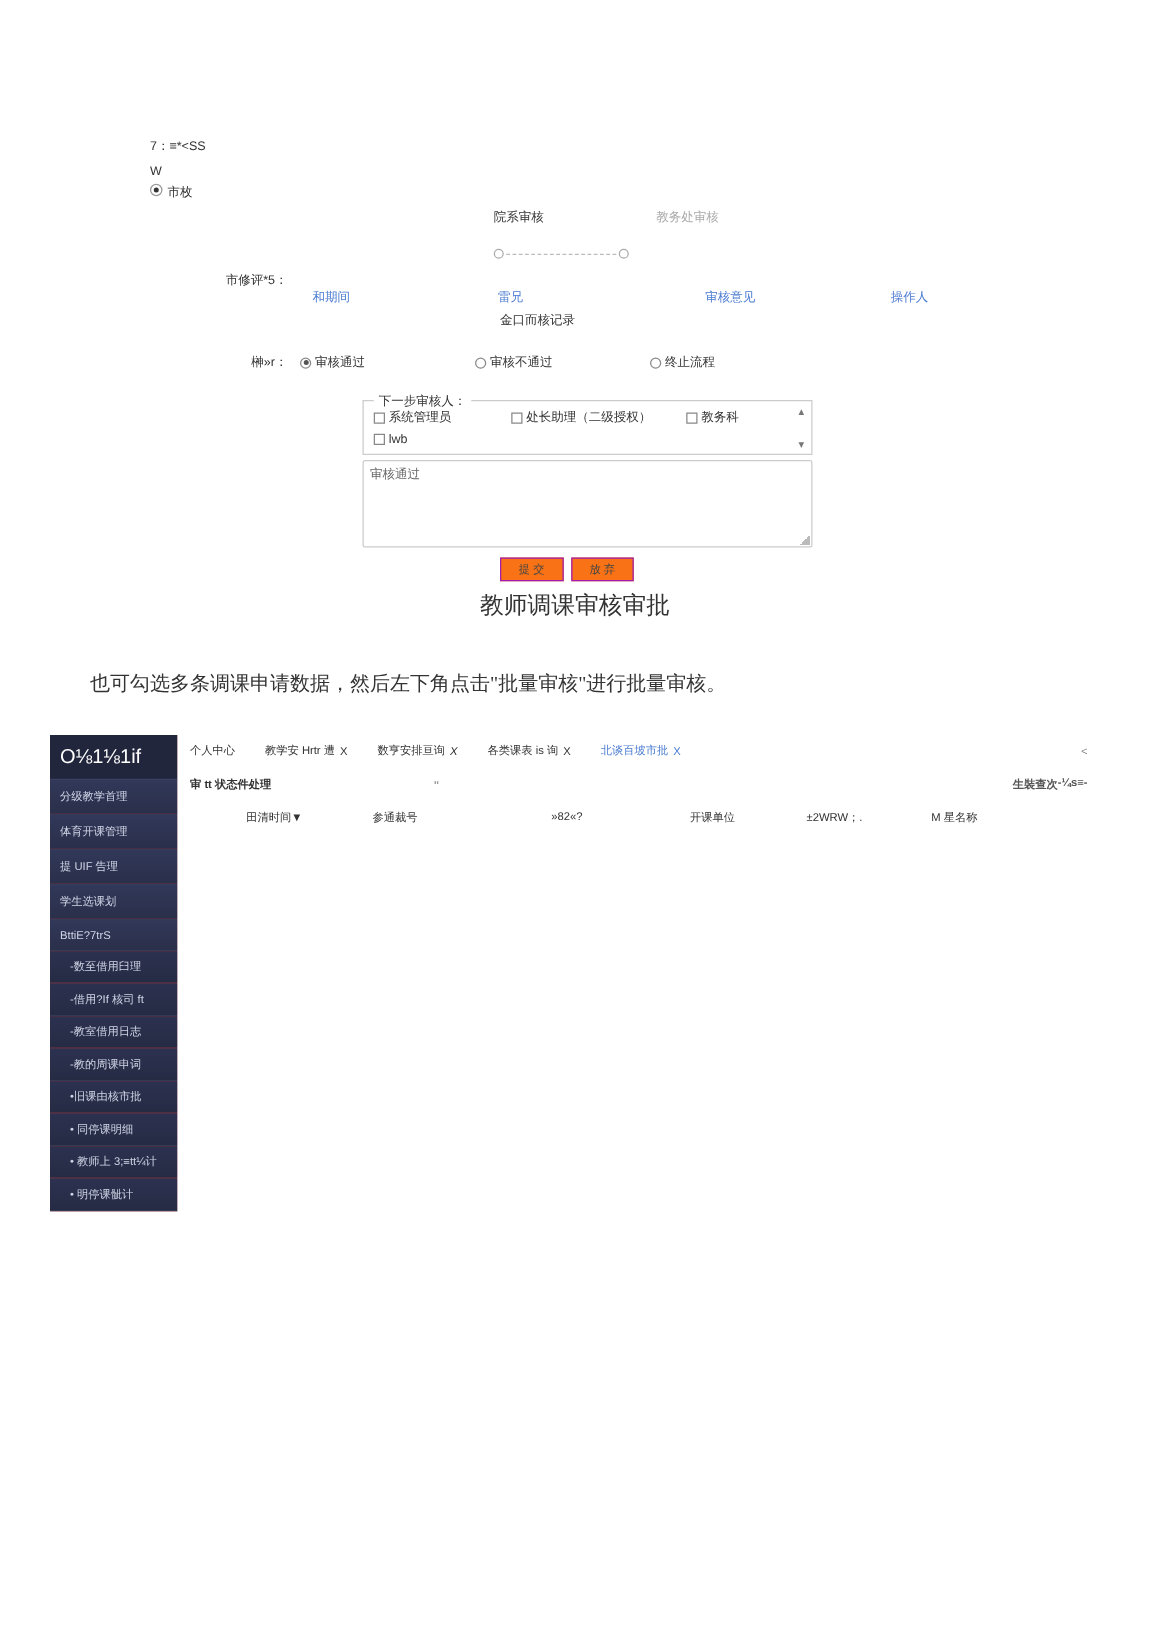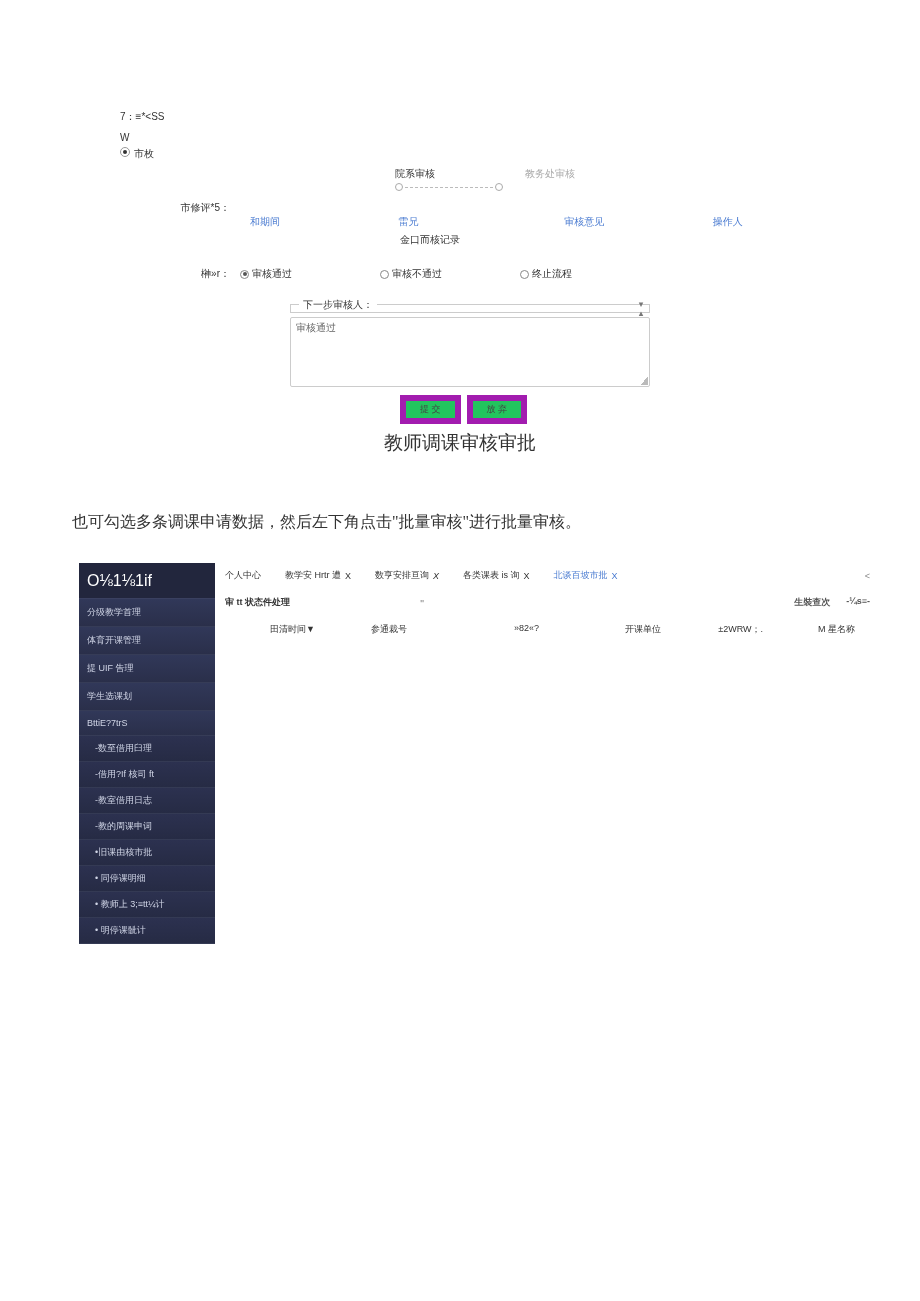--- a/index.html
+++ b/index.html
@@ -5,21 +5,21 @@
     * { box-sizing: border-box; margin: 0; padding: 0; font-family: "Microsoft YaHei", Arial, sans-serif; }
     body { background: #fff; width: 920px; font-size: 10px; color: #333; }
     
     .top-section { padding: 110px 120px 10px 120px; }
     .line1 { font-size: 10px; margin-bottom: 8px; }
     .line2 { font-size: 10px; margin-bottom: 4px; }
     .radio-row { display: flex; align-items: flex-start; gap: 4px; font-size: 10px; margin-bottom: 6px; }
     .radio-dot { width: 10px; height: 10px; border: 1px solid #999; border-radius: 50%; display: inline-flex; align-items: center; justify-content: center; }
     .radio-dot.filled::after { content: ''; width: 4px; height: 4px; background: #333; border-radius: 50%; }
     
-    .progress-row { margin-left: 275px; display: flex; align-items: center; gap: 90px; font-size: 10px; margin-bottom: 2px;}
+    .progress-row { margin-left: 275px; display: flex; align-items: center; gap: 90px; font-size: 10px; margin-bottom: 18px;}
     .progress-dots { margin-left: 275px; display: flex; align-items: center; font-size: 8px; color: #999; margin-bottom: 10px;}
     .dash-line { display: inline-block; width: 88px; border-top: 1px dashed #bbb; vertical-align: middle; margin: 0 2px;}
     .sm-circle { width: 8px; height: 8px; border: 1px solid #aaa; border-radius: 50%; display: inline-block;}
     
     .label-left { display: inline-block; width: 120px; text-align: right; font-size: 10px; padding-right: 10px;}
     .blue-headers { display: flex; font-size: 10px; color: #4a7bd1; margin-left: 130px; margin-bottom: 4px;}
     .bh-col1 { width: 170px; }
     .bh-col2 { width: 190px; }
     .bh-col3 { width: 170px; }
     .bh-col4 { width: 100px; }
@@ -36,41 +36,41 @@
     .chk-row { display: flex; flex-wrap: wrap; }
     .chk-item { display: flex; align-items: center; gap: 3px; width: 110px; font-size: 10px; margin-bottom: 5px;}
     .chk-item.wide { width: 140px; }
     .chk-box { width: 9px; height: 9px; border: 1px solid #888;}
     .scroll-arrow { position: absolute; right: 2px; width: 12px; font-size: 9px; color: #777; text-align: center;}
     
     .textarea-wrap { margin-left: 170px; width: 360px; height: 70px; border: 1px solid #ccc; border-radius: 2px; padding: 3px 5px; font-size: 10px; color: #666; position: relative; margin-bottom: 8px;}
     .resize-handle { position: absolute; right: 1px; bottom: 1px; width: 8px; height: 8px; background: linear-gradient(135deg, transparent 50%, #bbb 50%);}
     
     .btn-row { margin-left: 280px; display: flex; gap: 6px; margin-bottom: 6px;}
-    .mini-btn { border: 6px solid #a21caf; background: #22c55e; padding: 2px 14px; font-size: 9px; color: #444;}
-    
-    .big-title { text-align: center; font-size: 19px; font-family: "SimSun", serif; margin-bottom: 46px;}
+    .mini-btn { border: 1px solid #a21caf; background: #f97316; padding: 2px 14px; font-size: 9px; color: #444;}
+    
+    .big-title { text-align: center; font-size: 19px; font-family: "SimSun", serif; margin-bottom: 30px;}
     .desc-line { font-size: 16px; font-family: "SimSun", serif; margin: 0 40px 30px 40px; text-indent: 2em;}
     
     .app-wrap { display: flex; margin: 0 40px 40px 40px; }
-    .sidebar { width: 136px; background: #b91c1c; color: #d0d5e6; font-size: 10px; margin-left: 39px;}
+    .sidebar { width: 102px; background: #b91c1c; color: #d0d5e6; font-size: 10px;}
     .sidebar-logo { height: 36px; display: flex; align-items: center; padding-left: 8px; font-size: 16px; color: #fff; border-bottom: 1px solid #3a4060; background: #22263d;}
     .sidebar-item { padding: 7px 8px; border-bottom: 1px solid #363c57; font-size: 9px; background: linear-gradient(#313859,#2a2f4a);}
     .sidebar-sub { padding: 6px 8px 6px 16px; font-size: 9px; background: linear-gradient(#2c3150,#262b44); border-bottom: 1px solid #343a54;}
     
     .main-area { flex: 1; background: #fff; padding: 6px 10px;}
     .tabs-row { display: flex; align-items: center; font-size: 9px; color: #333; gap: 24px; margin-bottom: 14px; position: relative;}
     .tab-item { display: flex; align-items: center; gap: 4px;}
     .tab-item.active { color: #4a7bd1;}
     .tab-close { font-size: 9px;}
     .tab-arrow { margin-left: auto; color: #888;}
     
     .status-row { font-size: 9px; color: #333; margin-bottom: 14px; display: flex; align-items: center; font-weight: bold;}
     .status-quote { margin-left: 130px; color: #999;}
-    .right-actions { margin-left: auto; display: flex; gap: 16px; font-size: 9px; color: #555;}
+    .right-actions { margin-left: auto; display: flex; font-size: 9px; color: #555;}
     
     .table-header { display: flex; font-size: 9px; color: #333; gap: 2px;}
     .th-col { text-align: right; }
   </style>
 </head>
 <body>
 
 <div class="top-section">
   <div class="line1">7：≡*&lt;SS</div>
   <div class="line2">W</div>
@@ -115,20 +115,38 @@
         <span class="radio-sm"></span>
         <span>终止流程</span>
       </div>
     </div>
   </div>
 
   <div class="fieldset-wrap">
     <span class="fieldset-title">下一步审核人：</span>
     <span class="scroll-arrow" style="top:3px;">▴</span>
     <span class="scroll-arrow" style="bottom:3px;">▾</span>
+    <div class="chk-row">
+      <div class="chk-item">
+          <span class="chk-box"></span>
+          <span>系统管理员</span>
+        </div>
+      <div class="chk-item wide">
+          <span class="chk-box"></span>
+          <span>处长助理（二级授权）</span>
+        </div>
+      <div class="chk-item" style="width:80px">
+          <span class="chk-box"></span>
+          <span>教务科</span>
+        </div>
+      <div class="chk-item">
+          <span class="chk-box"></span>
+          <span>lwb</span>
+        </div>
+    </div>
   </div>
 
   <div class="textarea-wrap">
     <span>审核通过</span>
     <div class="resize-handle"></div>
   </div>
 
   <div class="btn-row">
     <button class="mini-btn">提 交</button>
     <button class="mini-btn">放 弃</button>

